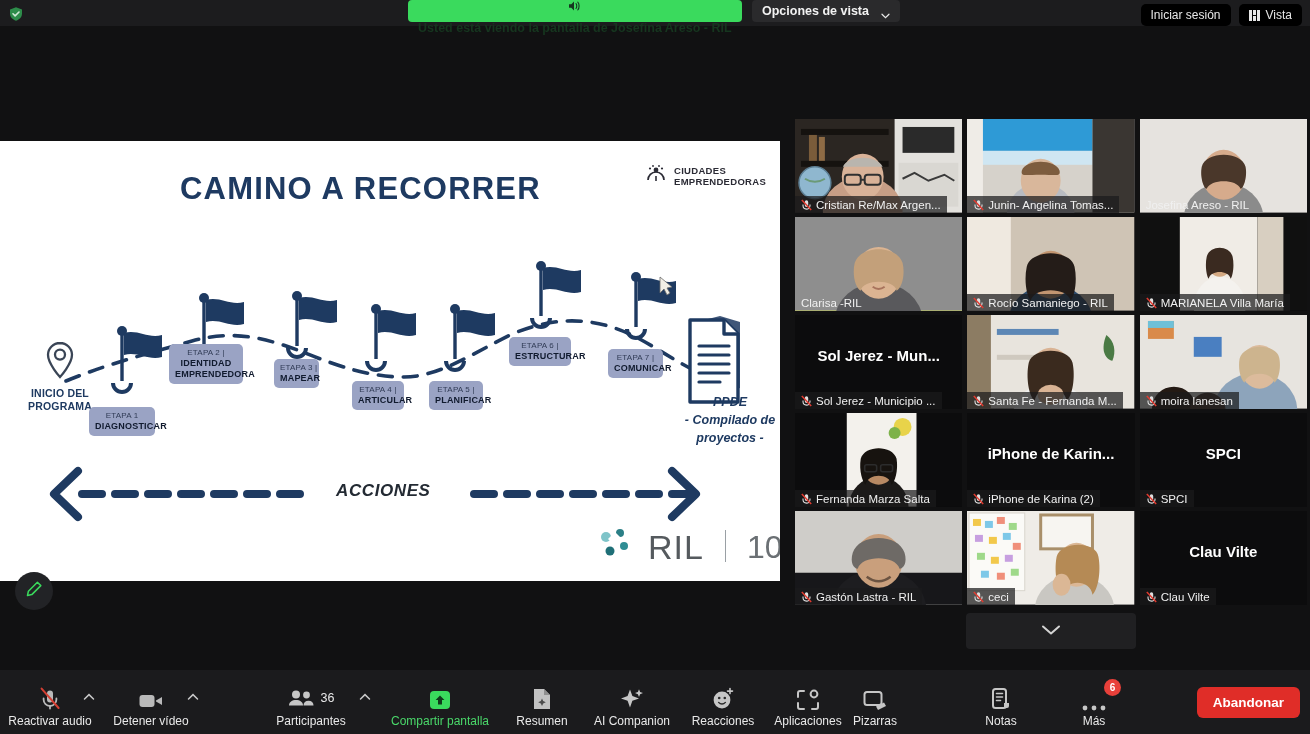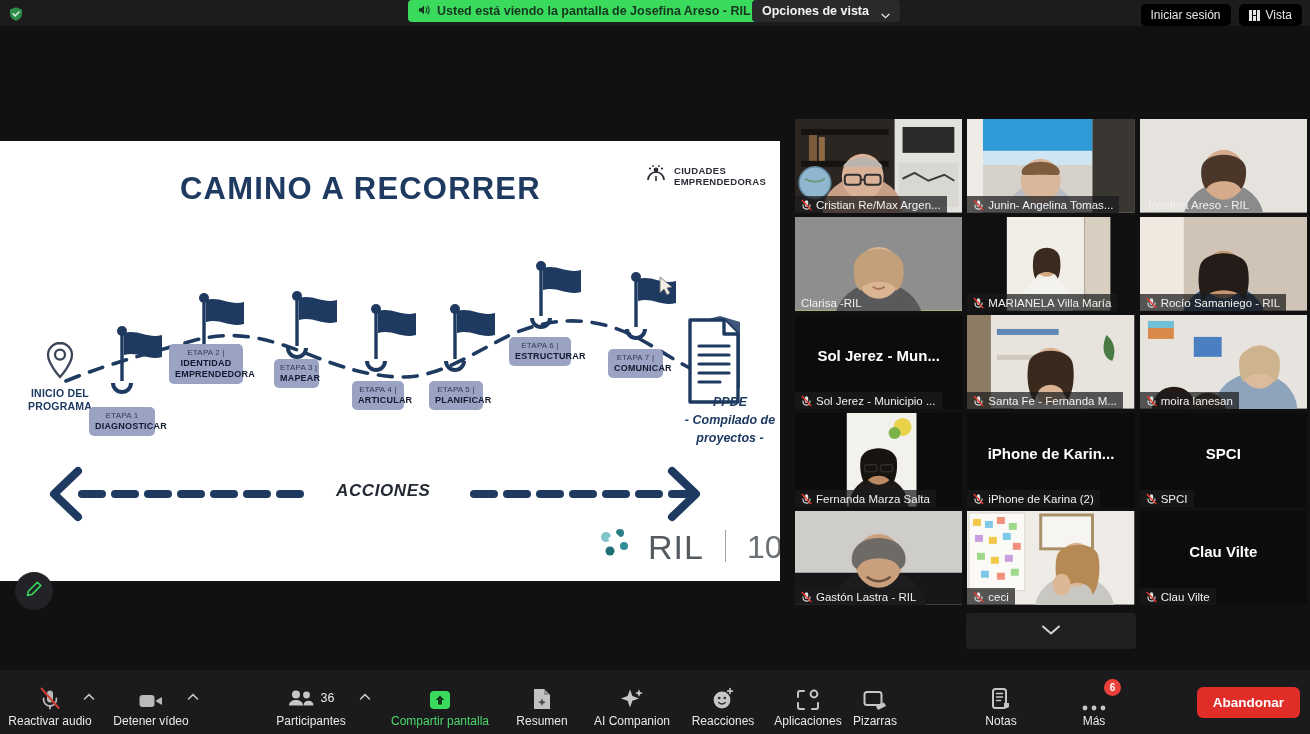--- a/index.html
+++ b/index.html
@@ -11,21 +11,21 @@
   }
   #app { position: relative; width: 1310px; height: 734px; background: #111112; }
 
   
   .topbar { position: absolute; top: 0; left: 0; width: 1310px; height: 26px; background: #1c1c1e; }
   .shield-icon { position: absolute; left: 8px; top: 6px; width: 16px; height: 16px; }
   .sharing-pill {
     position: absolute; left: 408px; top: 0px; height: 22px;
     background: #3ada5d; color: #16361f;
     border-radius: 4px; display: flex; align-items: center; gap: 6px;
-    padding: 0 10px; font-size: 12.5px; font-weight: 600; white-space: nowrap;
+    padding: 0 10px; font-size: 12.5px; font-weight: 600; white-space: nowrap; flex-direction: column;
   }
   .sharing-pill svg { flex: 0 0 auto; }
   .view-options {
     position: absolute; left: 752px; top: 0px; height: 22px;
     background: #2a2a2c; color: #f2f2f2; border-radius: 4px;
     display: flex; align-items: center; gap: 12px; padding: 0 10px;
     font-size: 12.5px; font-weight: 700; white-space: nowrap;
   }
   .chev-sm { width: 9px; height: 6px; }
   .tr-btns { position: absolute; right: 8px; top: 4px; display: flex; gap: 8px; align-items: center; }
@@ -438,56 +438,56 @@
           <path d="M60 46c6-18 42-18 48 0 3 12-1 26-6 28-2-12-34-12-36 0-5-2-9-16-6-28Z" fill="#c3a07a"></path>
           <path d="M78 70c4 3 8 3 12 0" stroke="#a8735c" stroke-width="2" fill="none"></path>
         </svg>
         <div class="namebar nobg">
           <span>Clarisa -RIL</span>
         </div>
       </div>
 
       <div class="vtile">
         <svg class="cam" viewBox="0 0 168 94" preserveAspectRatio="none">
+          <rect width="168" height="94" fill="#cfc4b5"></rect>
+          <rect x="0" y="0" width="44" height="94" fill="#efe9e0"></rect>
+          <ellipse cx="84" cy="104" rx="42" ry="36" fill="#2e4b6b"></ellipse>
+          <ellipse cx="84" cy="58" rx="21" ry="24" fill="#c39671"></ellipse>
+          <path d="M60 50c4-18 44-18 48 0 3 14 0 30-4 34-3-14-37-14-40 0-4-4-7-20-4-34Z" fill="#241c18"></path>
+        </svg>
+        <div class="namebar">
+          <span class="mute-ic">
+            <svg width="11" height="12" viewBox="0 0 11 12">
+                <path d="M5.5 1.2a1.7 1.7 0 0 1 1.7 1.7v3.4a1.7 1.7 0 0 1-3.4 0V2.9A1.7 1.7 0 0 1 5.5 1.2Z" fill="#e0e0e0"></path>
+                <path d="M2 5.6v1a3.5 3.5 0 0 0 7 0v-1" stroke="#e0e0e0" stroke-width="1.1" fill="none"></path>
+                <path d="M.8 1 10.2 11" stroke="#e23b30" stroke-width="1.5"></path>
+              </svg>
+          </span>
+          <span>Rocío Samaniego - RIL</span>
+        </div>
+      </div>
+
+      <div class="vtile">
+        <svg class="cam" viewBox="0 0 168 94" preserveAspectRatio="none">
           <rect width="168" height="94" fill="#101010"></rect>
           <rect x="40" y="0" width="78" height="94" fill="#f0ece6"></rect>
           <rect x="118" y="0" width="26" height="94" fill="#d8cfc1"></rect>
           <ellipse cx="80" cy="90" rx="26" ry="30" fill="#f4f2ee"></ellipse>
           <ellipse cx="80" cy="46" rx="12" ry="14" fill="#d4a982"></ellipse>
           <path d="M67 40c3-12 23-12 26 0 2 9 0 20-2 22-2-9-20-9-22 0-2-2-4-13-2-22Z" fill="#3a2a20"></path>
         </svg>
         <div class="namebar">
           <span class="mute-ic">
             <svg width="11" height="12" viewBox="0 0 11 12">
                 <path d="M5.5 1.2a1.7 1.7 0 0 1 1.7 1.7v3.4a1.7 1.7 0 0 1-3.4 0V2.9A1.7 1.7 0 0 1 5.5 1.2Z" fill="#e0e0e0"></path>
                 <path d="M2 5.6v1a3.5 3.5 0 0 0 7 0v-1" stroke="#e0e0e0" stroke-width="1.1" fill="none"></path>
                 <path d="M.8 1 10.2 11" stroke="#e23b30" stroke-width="1.5"></path>
               </svg>
           </span>
           <span>MARIANELA Villa María</span>
-        </div>
-      </div>
-
-      <div class="vtile">
-        <svg class="cam" viewBox="0 0 168 94" preserveAspectRatio="none">
-          <rect width="168" height="94" fill="#cfc4b5"></rect>
-          <rect x="0" y="0" width="44" height="94" fill="#efe9e0"></rect>
-          <ellipse cx="84" cy="104" rx="42" ry="36" fill="#2e4b6b"></ellipse>
-          <ellipse cx="84" cy="58" rx="21" ry="24" fill="#c39671"></ellipse>
-          <path d="M60 50c4-18 44-18 48 0 3 14 0 30-4 34-3-14-37-14-40 0-4-4-7-20-4-34Z" fill="#241c18"></path>
-        </svg>
-        <div class="namebar">
-          <span class="mute-ic">
-            <svg width="11" height="12" viewBox="0 0 11 12">
-                <path d="M5.5 1.2a1.7 1.7 0 0 1 1.7 1.7v3.4a1.7 1.7 0 0 1-3.4 0V2.9A1.7 1.7 0 0 1 5.5 1.2Z" fill="#e0e0e0"></path>
-                <path d="M2 5.6v1a3.5 3.5 0 0 0 7 0v-1" stroke="#e0e0e0" stroke-width="1.1" fill="none"></path>
-                <path d="M.8 1 10.2 11" stroke="#e23b30" stroke-width="1.5"></path>
-              </svg>
-          </span>
-          <span>Rocío Samaniego - RIL</span>
         </div>
       </div>
     </div>
 
     <div class="vrow">
       <div class="vtile">
         <div class="bigname">Sol Jerez - Mun...</div>
         <div class="namebar">
           <span class="mute-ic">
             <svg width="11" height="12" viewBox="0 0 11 12">

